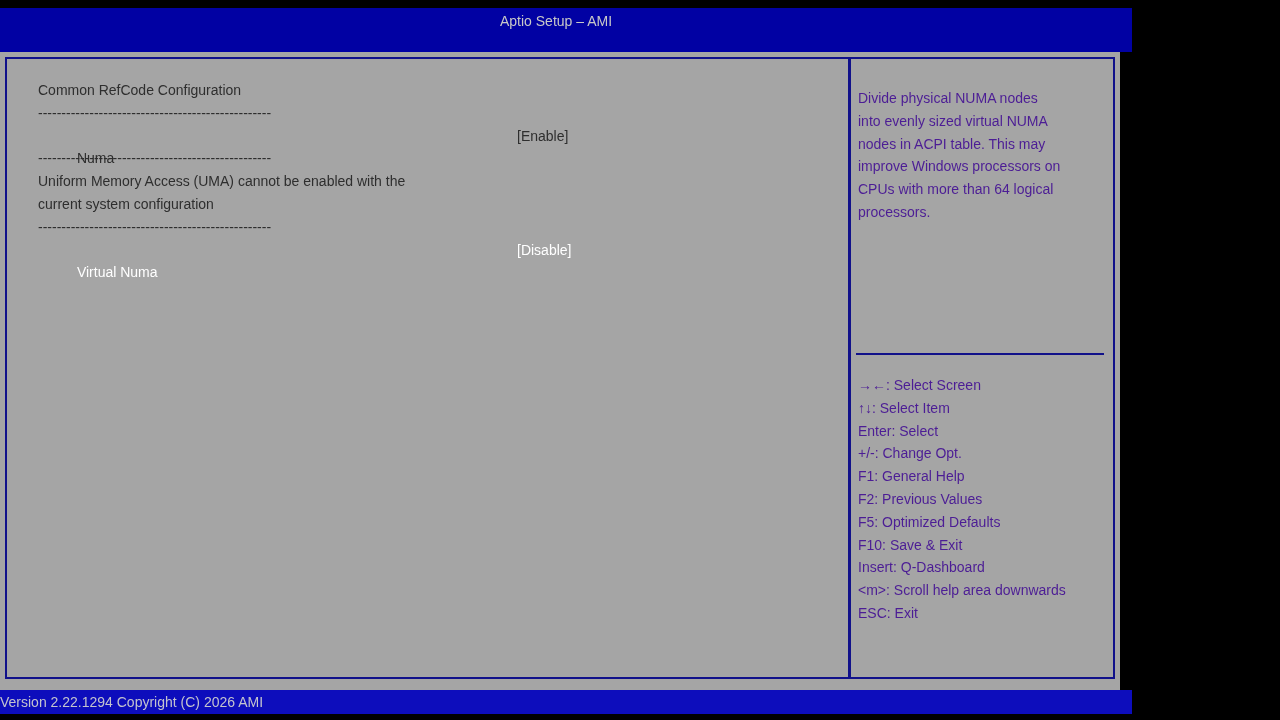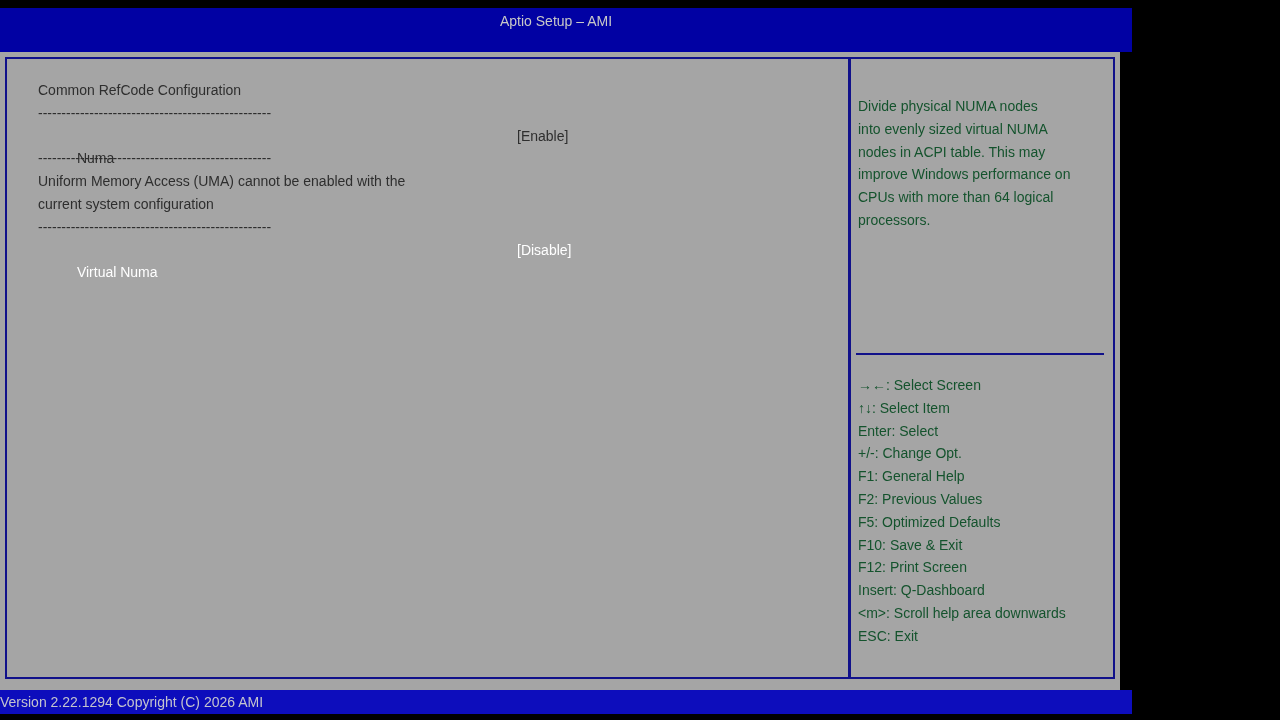--- a/index.html
+++ b/index.html
@@ -62,22 +62,22 @@
     color: #2E2E2E;
   }
   .vdivider {
     width: 3px;
     flex: none;
     background: #11118A;
   }
   .right-pane {
     flex: 1;
     position: relative;
-    padding: 36px 8px 0 7px;
-    color: #14532d;
+    padding: 28px 8px 0 7px;
+    color: #4c1d95;
   }
 
   .line { height: 22.8px; white-space: pre; }
   .setting-row { position: relative; height: 22.8px; white-space: pre; }
   .setting-row .val { position: absolute; left: 479px; top: 0; }
   .setting-row.selected { color: #FFFFFF; }
   .dash-line { overflow: hidden; }
 
   .help-divider {
     position: absolute;
@@ -130,35 +130,34 @@
         </div>
       </div>
 
       <div class="vdivider"></div>
 
       <div class="right-pane">
         <div class="help-text">
           <div class="line">Divide physical NUMA nodes</div>
           <div class="line">into evenly sized virtual NUMA</div>
           <div class="line">nodes in ACPI table. This may</div>
-          <div class="line">improve Windows performance on</div>
+          <div class="line">improve Windows processors on</div>
           <div class="line">CPUs with more than 64 logical</div>
           <div class="line">processors.</div>
         </div>
         <div class="help-divider"></div>
         <div class="legend">
           <div class="line">→←: Select Screen</div>
           <div class="line">↑↓: Select Item</div>
           <div class="line">Enter: Select</div>
           <div class="line">+/-: Change Opt.</div>
           <div class="line">F1: General Help</div>
           <div class="line">F2: Previous Values</div>
           <div class="line">F5: Optimized Defaults</div>
           <div class="line">F10: Save &amp; Exit</div>
-          <div class="line">F12: Print Screen</div>
           <div class="line">Insert: Q-Dashboard</div>
           <div class="line">&lt;m&gt;: Scroll help area downwards</div>
           <div class="line">ESC: Exit</div>
         </div>
       </div>
 
     </div>
   </div>
 
   <div class="footer">

